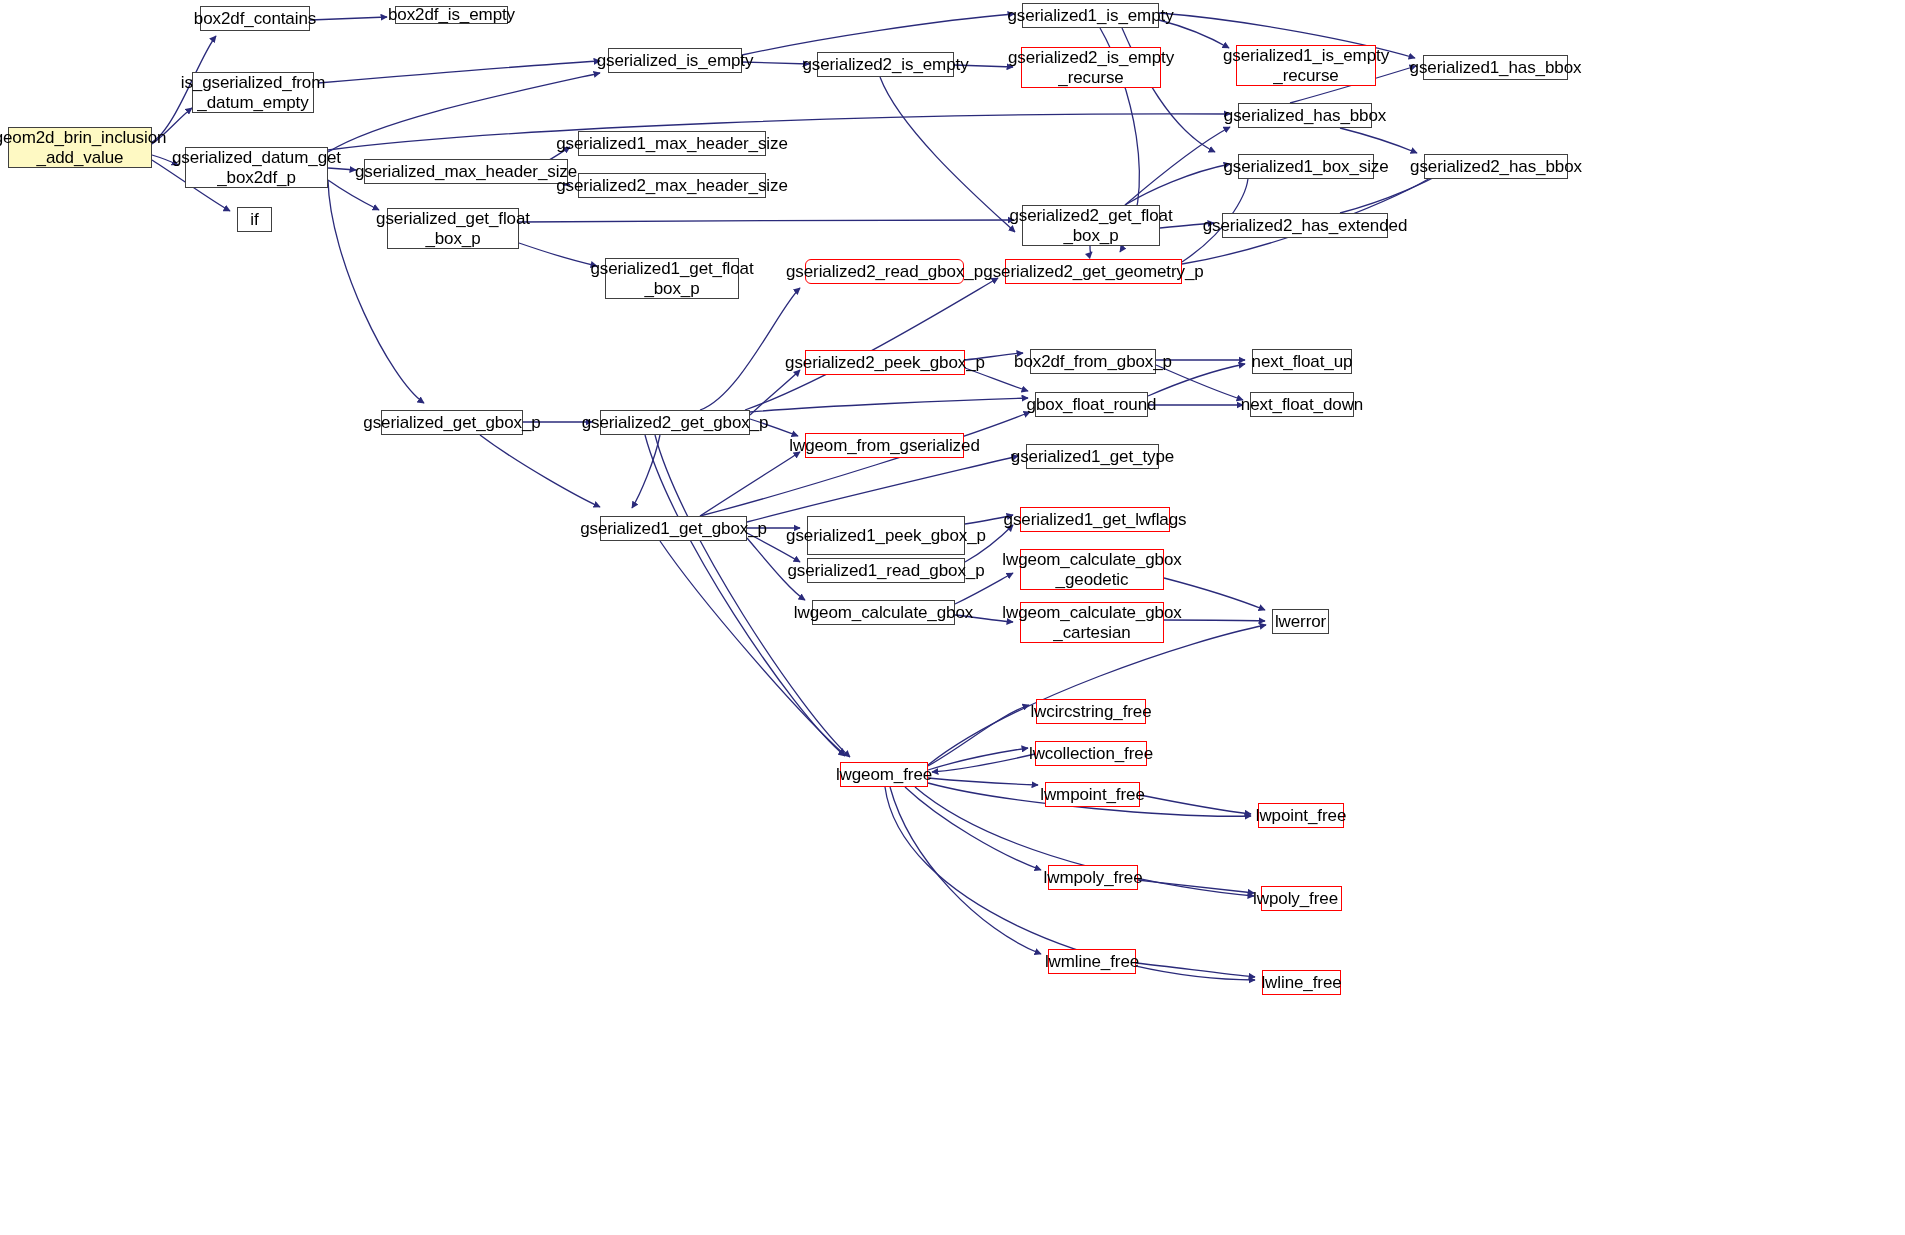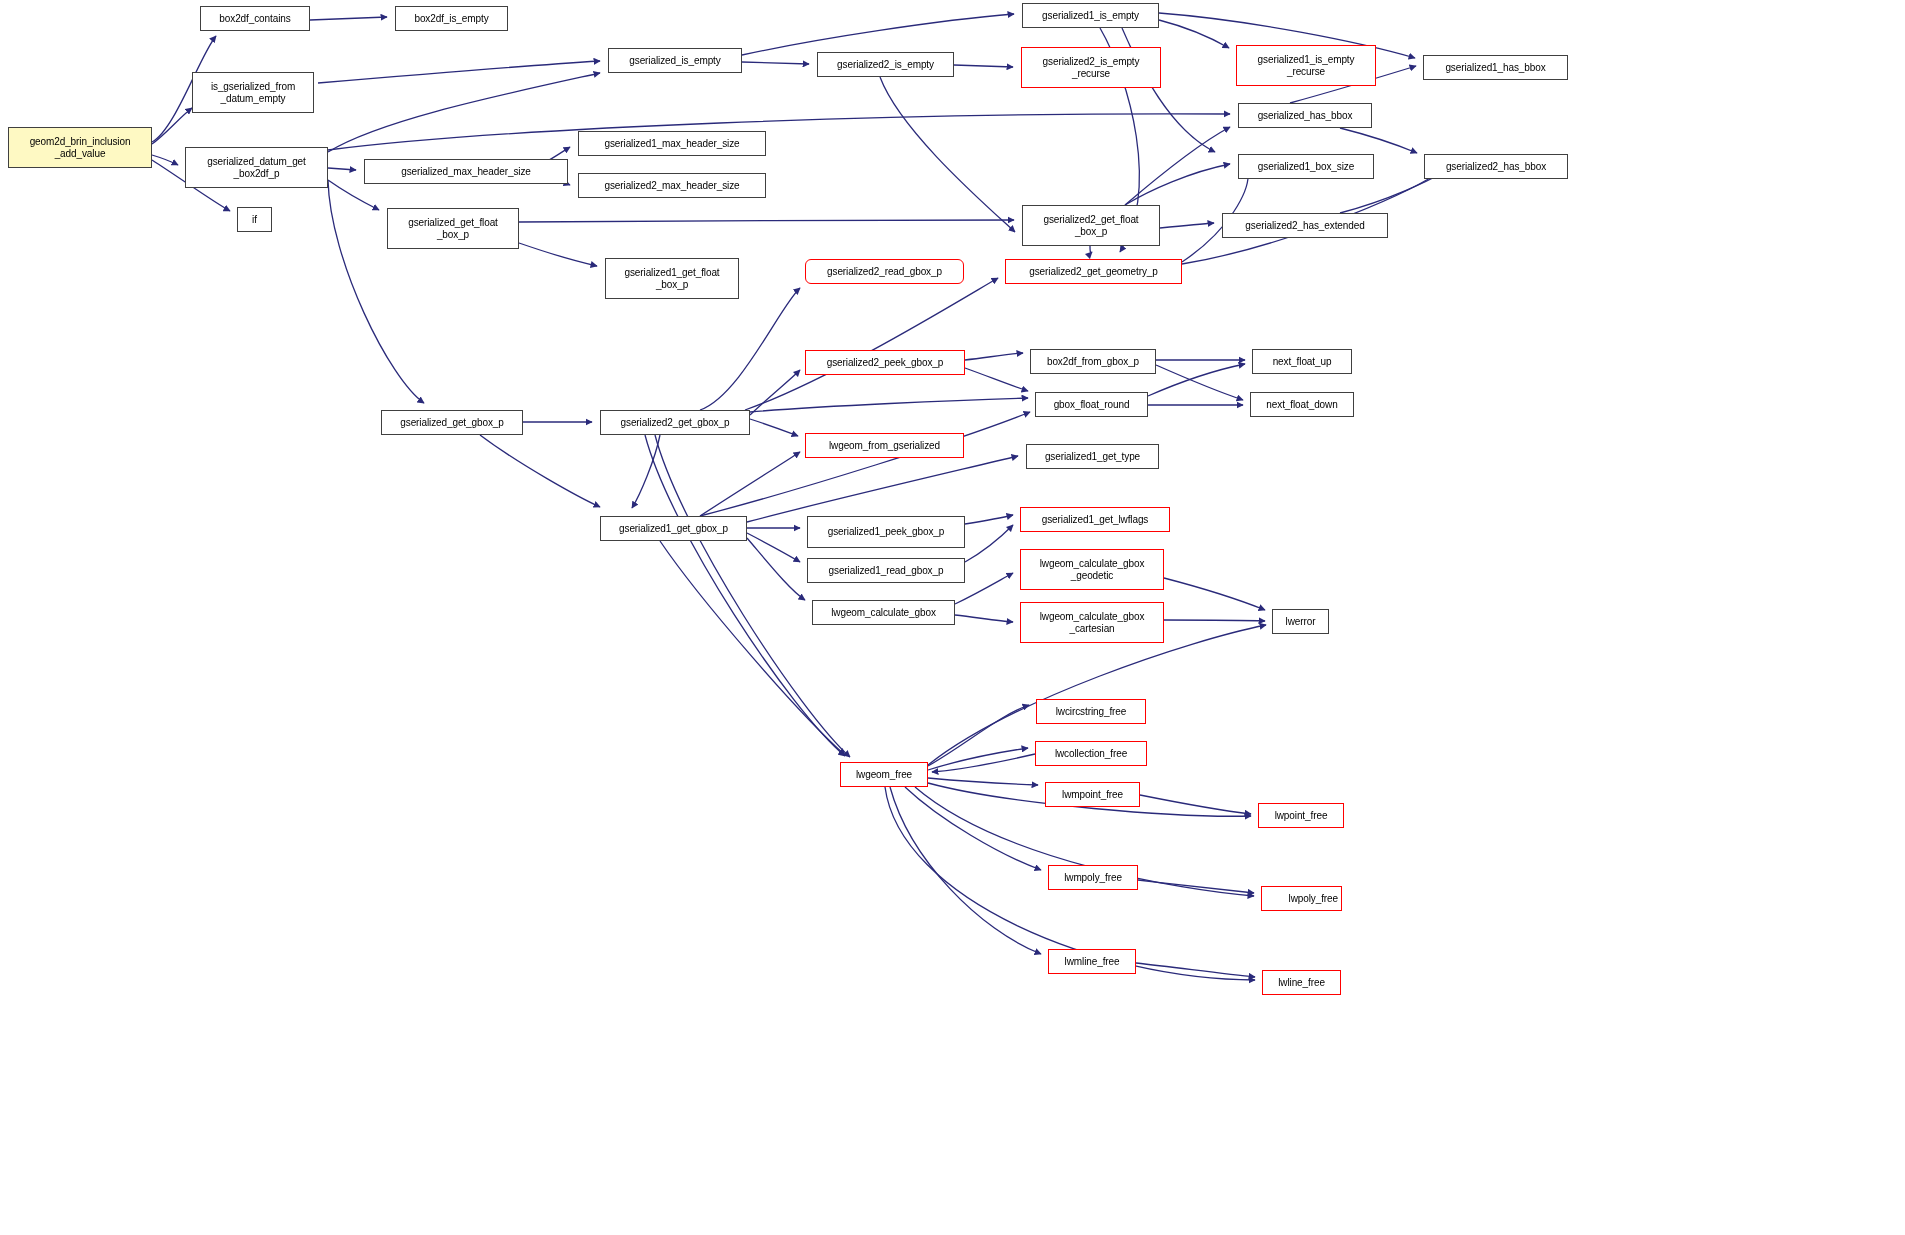--- a/index.html
+++ b/index.html
@@ -26,21 +26,21 @@
   .node {
     position: absolute;
     box-sizing: border-box;
     display: flex;
     align-items: center;
     justify-content: center;
     text-align: center;
     background: #ffffff;
     border: 1px solid #404040;
     color: #000000;
-    font-size: 10px;
+    font-size: 17px;
     line-height: 1.12;
     letter-spacing: -0.1px;
     white-space: pre-line;
     padding: 0 3px;
     z-index: 5;
   }
   .node.red {
     border-color: #ff0000;
   }
   .node.root {
@@ -132,21 +132,21 @@
         <path d="M1138,880 C1180,885 1225,890 1254,893" fill="none" stroke="#2a2a7a" stroke-width="1.3" marker-end="url(#arrow)"></path>
         <path d="M890,787 C910,860 980,930 1041,954" fill="none" stroke="#2a2a7a" stroke-width="1.3" marker-end="url(#arrow)"></path>
         <path d="M885,787 C900,900 1100,980 1255,980" fill="none" stroke="#2a2a7a" stroke-width="1.3" marker-end="url(#arrow)"></path>
         <path d="M1136,963 C1180,968 1225,974 1255,977" fill="none" stroke="#2a2a7a" stroke-width="1.3" marker-end="url(#arrow)"></path>
       </g>
   </svg>
   <div id="nodes">
       <div class="node root" style="left: 8px; top: 127px; width: 144px; height: 41px;"><span>geom2d_brin_inclusion
 _add_value</span></div>
       <div class="node" style="left: 200px; top: 6px; width: 110px; height: 25px;"><span>box2df_contains</span></div>
-      <div class="node" style="left: 395px; top: 6px; width: 113px; height: 25px;"><span>box2df_is_empty</span></div>
+      <div class="node" style="left: 395px; top: 6px; width: 113px; height: 18px;"><span>box2df_is_empty</span></div>
       <div class="node" style="left: 192px; top: 72px; width: 122px; height: 41px;"><span>is_gserialized_from
 _datum_empty</span></div>
       <div class="node" style="left: 185px; top: 147px; width: 143px; height: 41px;"><span>gserialized_datum_get
 _box2df_p</span></div>
       <div class="node" style="left: 237px; top: 207px; width: 35px; height: 25px;"><span>if</span></div>
       <div class="node" style="left: 608px; top: 48px; width: 134px; height: 25px;"><span>gserialized_is_empty</span></div>
       <div class="node" style="left: 817px; top: 52px; width: 137px; height: 25px;"><span>gserialized2_is_empty</span></div>
       <div class="node" style="left: 1022px; top: 3px; width: 137px; height: 25px;"><span>gserialized1_is_empty</span></div>
       <div class="node red" style="left: 1021px; top: 47px; width: 140px; height: 41px;"><span>gserialized2_is_empty
 _recurse</span></div>
@@ -171,21 +171,21 @@
       <div class="node red" style="left: 805px; top: 350px; width: 160px; height: 25px;"><span>gserialized2_peek_gbox_p</span></div>
       <div class="node" style="left: 1030px; top: 349px; width: 126px; height: 25px;"><span>box2df_from_gbox_p</span></div>
       <div class="node" style="left: 1252px; top: 349px; width: 100px; height: 25px;"><span>next_float_up</span></div>
       <div class="node" style="left: 1250px; top: 392px; width: 104px; height: 25px;"><span>next_float_down</span></div>
       <div class="node" style="left: 1035px; top: 392px; width: 113px; height: 25px;"><span>gbox_float_round</span></div>
       <div class="node" style="left: 381px; top: 410px; width: 142px; height: 25px;"><span>gserialized_get_gbox_p</span></div>
       <div class="node" style="left: 600px; top: 410px; width: 150px; height: 25px;"><span>gserialized2_get_gbox_p</span></div>
       <div class="node red" style="left: 805px; top: 433px; width: 159px; height: 25px;"><span>lwgeom_from_gserialized</span></div>
       <div class="node" style="left: 1026px; top: 444px; width: 133px; height: 25px;"><span>gserialized1_get_type</span></div>
       <div class="node" style="left: 600px; top: 516px; width: 147px; height: 25px;"><span>gserialized1_get_gbox_p</span></div>
-      <div class="node" style="left: 807px; top: 516px; width: 158px; height: 32px;"><span>gserialized1_peek_gbox_p</span></div>
+      <div class="node" style="left: 807px; top: 516px; width: 158px; height: 39px;"><span>gserialized1_peek_gbox_p</span></div>
       <div class="node red" style="left: 1020px; top: 507px; width: 150px; height: 25px;"><span>gserialized1_get_lwflags</span></div>
       <div class="node" style="left: 807px; top: 558px; width: 158px; height: 25px;"><span>gserialized1_read_gbox_p</span></div>
       <div class="node red" style="left: 1020px; top: 549px; width: 144px; height: 41px;"><span>lwgeom_calculate_gbox
 _geodetic</span></div>
       <div class="node" style="left: 812px; top: 600px; width: 143px; height: 25px;"><span>lwgeom_calculate_gbox</span></div>
       <div class="node red" style="left: 1020px; top: 602px; width: 144px; height: 41px;"><span>lwgeom_calculate_gbox
 _cartesian</span></div>
       <div class="node" style="left: 1272px; top: 609px; width: 57px; height: 25px;"><span>lwerror</span></div>
       <div class="node red" style="left: 840px; top: 762px; width: 88px; height: 25px;"><span>lwgeom_free</span></div>
       <div class="node red" style="left: 1036px; top: 699px; width: 110px; height: 25px;"><span>lwcircstring_free</span></div>

